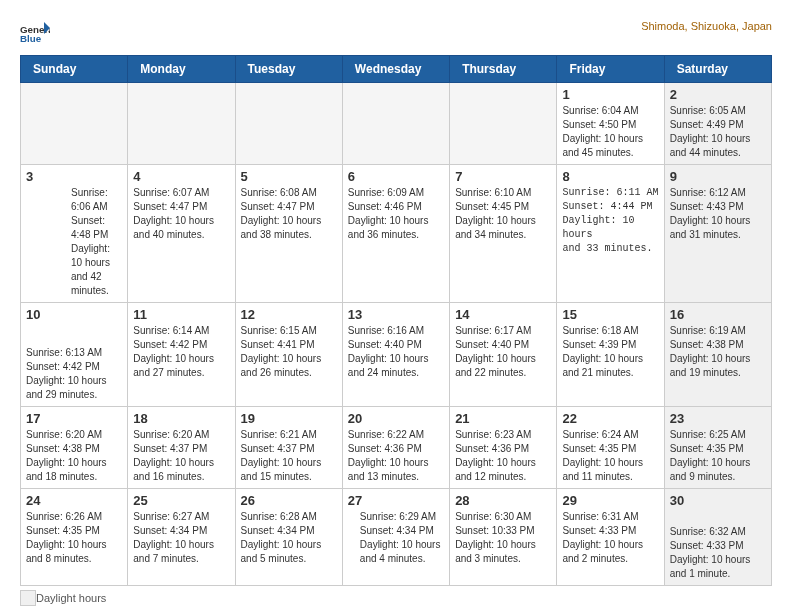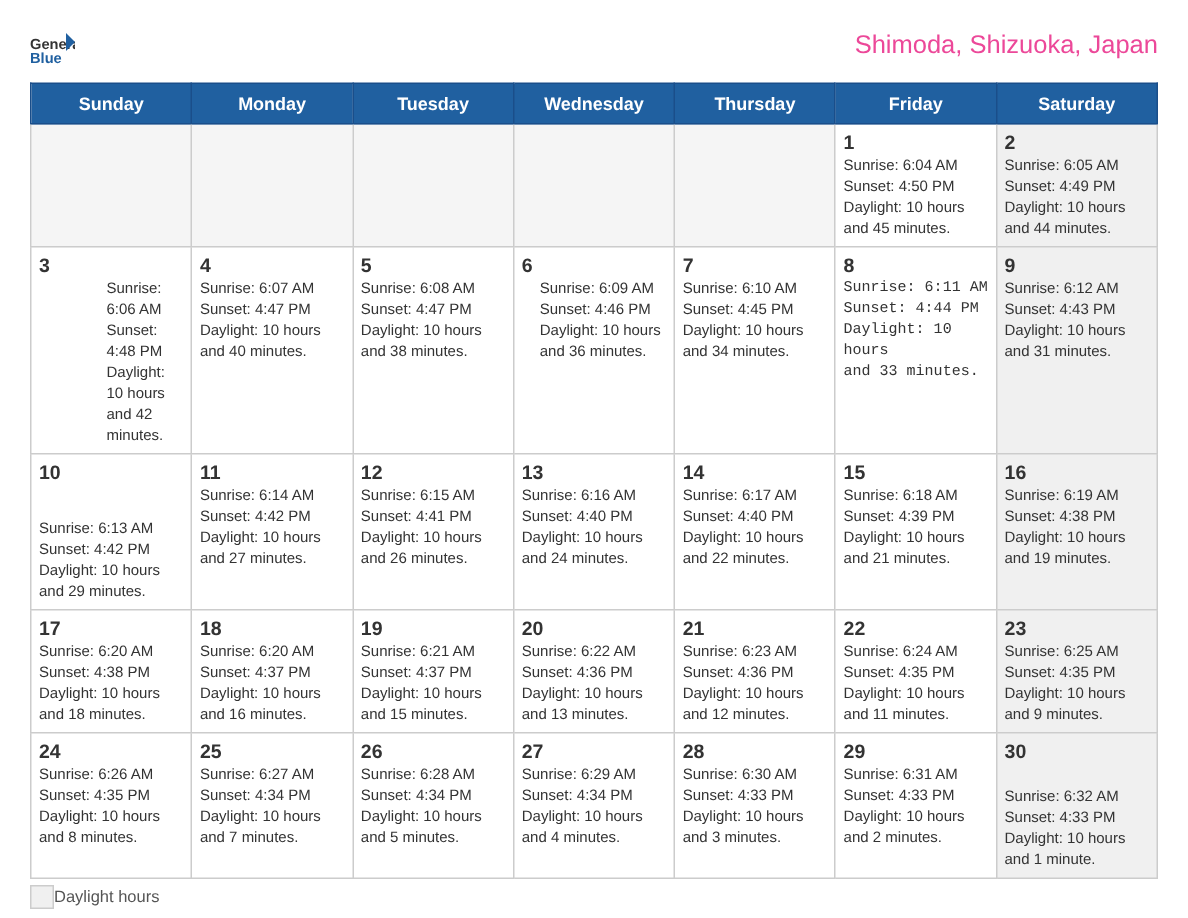--- a/index.html
+++ b/index.html
@@ -27,34 +27,34 @@
     }
     .title-area {
       text-align: right;
     }
     .month-title {
       font-size: 36px;
       font-weight: bold;
       color: #333;
     }
     .location-title {
-      font-size: 17px;
-      color: #ec4899;
+      font-size: 11px;
+      color: #a16207;
     }
     table {
       width: 100%;
       border-collapse: collapse;
       table-layout: fixed;
     }
     th {
       background-color: #2060a0;
       color: #fff;
       font-size: 12px;
-      padding: 6px 0;
-      text-align: center;
+      padding: 6px 12px;
+      text-align: left;
       font-weight: bold;
       border: 1px solid #1a4e8a;
     }
     td {
       border: 1px solid #ccc;
       vertical-align: top;
       padding: 4px 5px;
       font-size: 10.5px;
       color: #333;
       height: 80px;
@@ -161,21 +161,21 @@
         </td>
         <td>
           <span class="day-number">5</span>
           <div class="day-info" style="white-space: pre-line;">Sunrise: 6:08 AM
 Sunset: 4:47 PM
 Daylight: 10 hours
 and 38 minutes.</div>
         </td>
         <td>
           <span class="day-number">6</span>
-          <div class="day-info" style="white-space: pre-line; margin-left: 12px;">Sunrise: 6:09 AM
+          <div class="day-info" style="white-space: pre-line;">Sunrise: 6:09 AM
 Sunset: 4:46 PM
 Daylight: 10 hours
 and 36 minutes.</div>
         </td>
         <td>
           <span class="day-number">7</span>
           <div class="day-info" style="white-space: pre-line;">Sunrise: 6:10 AM
 Sunset: 4:45 PM
 Daylight: 10 hours
 and 34 minutes.</div>
@@ -314,29 +314,29 @@
         </td>
         <td>
           <span class="day-number">26</span>
           <div class="day-info" style="white-space: pre-line;">Sunrise: 6:28 AM
 Sunset: 4:34 PM
 Daylight: 10 hours
 and 5 minutes.</div>
         </td>
         <td>
           <span class="day-number">27</span>
-          <div class="day-info" style="white-space: pre-line;">Sunrise: 6:29 AM
+          <div class="day-info" style="white-space: pre-line; margin-left: 12px;">Sunrise: 6:29 AM
 Sunset: 4:34 PM
 Daylight: 10 hours
 and 4 minutes.</div>
         </td>
         <td>
           <span class="day-number">28</span>
           <div class="day-info" style="white-space: pre-line;">Sunrise: 6:30 AM
-Sunset: 4:33 PM
+Sunset: 10:33 PM
 Daylight: 10 hours
 and 3 minutes.</div>
         </td>
         <td>
           <span class="day-number">29</span>
           <div class="day-info" style="white-space: pre-line;">Sunrise: 6:31 AM
 Sunset: 4:33 PM
 Daylight: 10 hours
 and 2 minutes.</div>
         </td>

